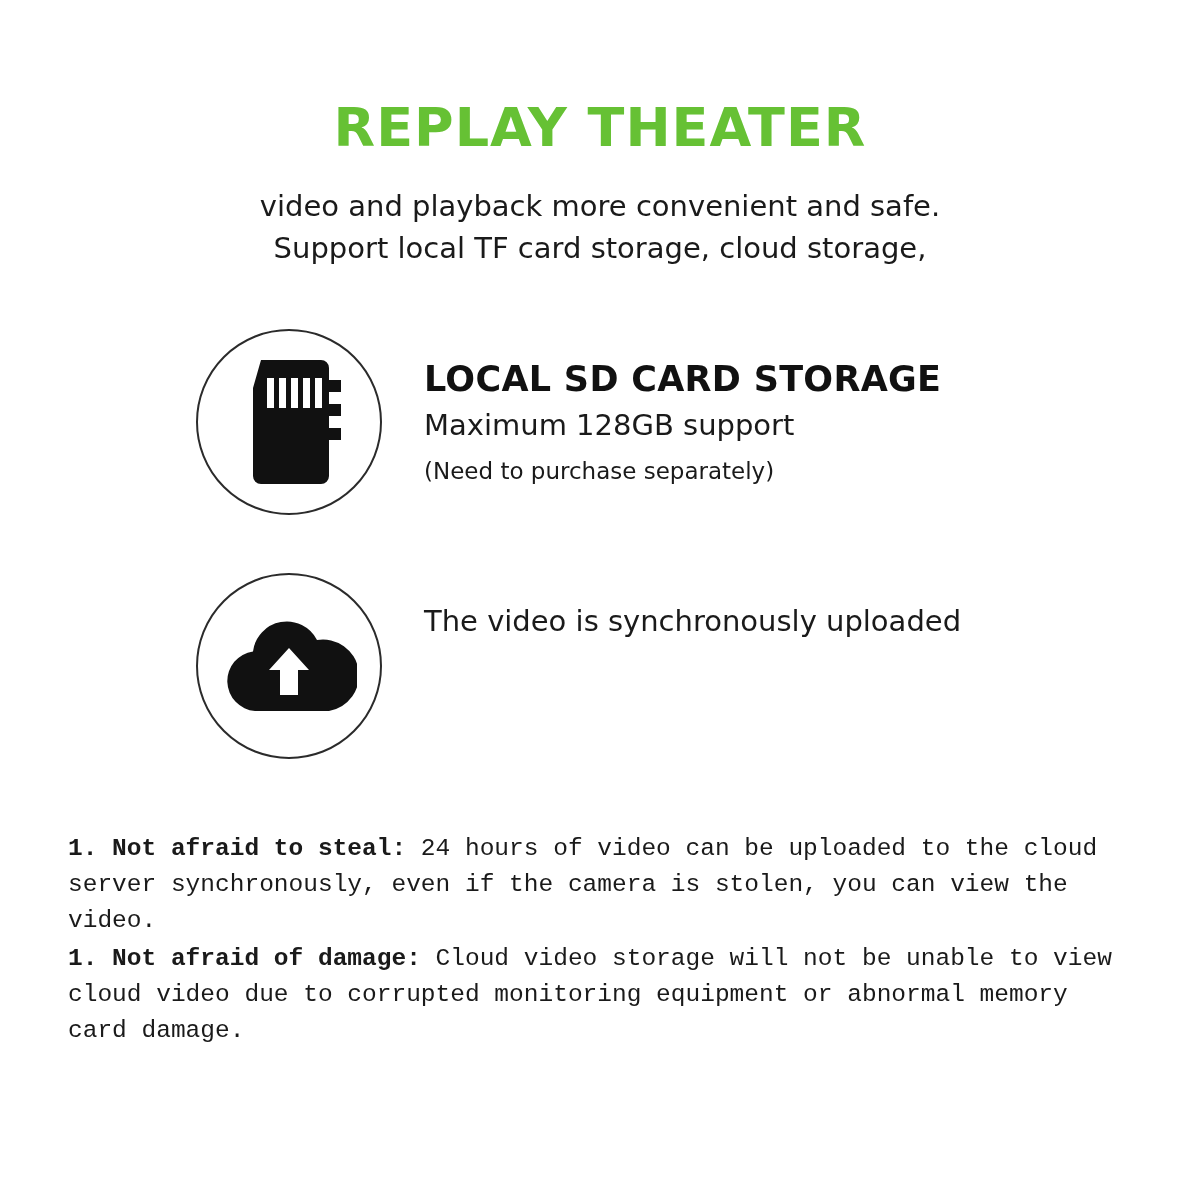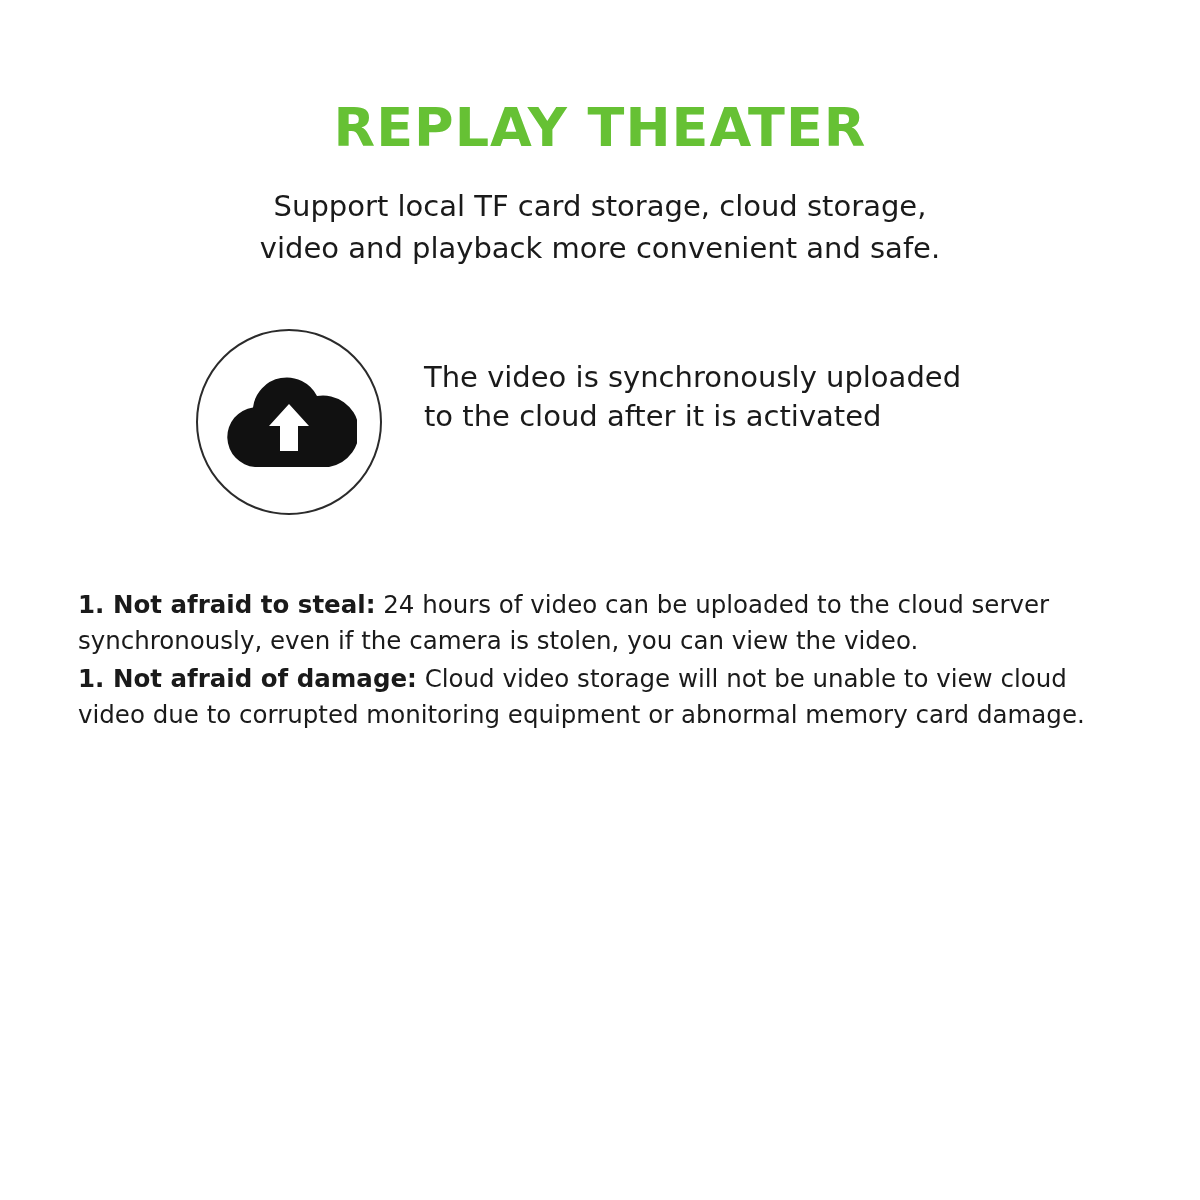--- a/index.html
+++ b/index.html
@@ -111,51 +111,68 @@
 
   
   .notes {
     margin-top: 72px;
     padding: 0 62px;
     font-size: 24.5px;
     line-height: 1.47;
     color: #1a1a1a;
   }
   .note {
-    margin: 0 0 2px 16px;
+    margin: 0 0 2px 6px;
+    font-family: Liberation Mono, monospace;
   }
   .note b {
     font-weight: bold;
   }
 </style>
 </head>
 <body>
 
 <div class="page">
 
   <h1 class="title">REPLAY THEATER</h1>
 
   <p class="subtitle">
+    <span class="line">video and playback more convenient and safe.</span>
     <span class="line">Support local TF card storage, cloud storage,</span>
-    <span class="line">video and playback more convenient and safe.</span>
   </p>
 
   <div class="features">
 
+    <div class="feature feature--sd">
+      <div class="icon-circle">
+        <svg class="sd-icon" viewBox="0 0 104 124" aria-hidden="true">
+          <path fill="#111111" d="M24 0 H84 a8 8 0 0 1 8 8 V20 H104 V32 H92 V44 H104 V56 H92 V68 H104 V80 H92 V116 a8 8 0 0 1 -8 8 H24 a8 8 0 0 1 -8 -8 V28 Z"></path>
+          <rect x="30" y="18" width="7" height="30" fill="#ffffff"></rect>
+          <rect x="42" y="18" width="7" height="30" fill="#ffffff"></rect>
+          <rect x="54" y="18" width="7" height="30" fill="#ffffff"></rect>
+          <rect x="66" y="18" width="7" height="30" fill="#ffffff"></rect>
+          <rect x="78" y="18" width="7" height="30" fill="#ffffff"></rect>
+        </svg>
+      </div>
+      <div class="feature-text">
+        <p class="feature-title">LOCAL SD CARD STORAGE</p>
+        <p class="feature-sub">Maximum 128GB support</p>
+        <p class="feature-note">(Need to purchase separately)</p>
+      </div>
+    </div>
 
     <div class="feature feature--cloud">
       <div class="icon-circle">
         <svg class="cloud-icon" viewBox="0 0 136 102" aria-hidden="true">
           <path fill="#111111" d="M34 96 a30 30 0 0 1 -2 -59.6 A34 34 0 0 1 96 25 a26 26 0 0 1 12 71 Z"></path>
           <path fill="#ffffff" d="M68 33 L88 55 H77 V80 H59 V55 H48 Z"></path>
         </svg>
       </div>
       <div class="feature-text">
         <p class="feature-sub">The video is synchronously uploaded</p>
-        <p class="feature-sub l2">to the cloud after it is activated</p>
       </div>
     </div>
 
   </div>
 
   <div class="notes">
     <p class="note">
       <b>1. Not afraid to steal:</b><span> 24 hours of video can be uploaded to the cloud server synchronously, even if the camera is stolen, you can view the video.</span>
     </p>
     <p class="note">

